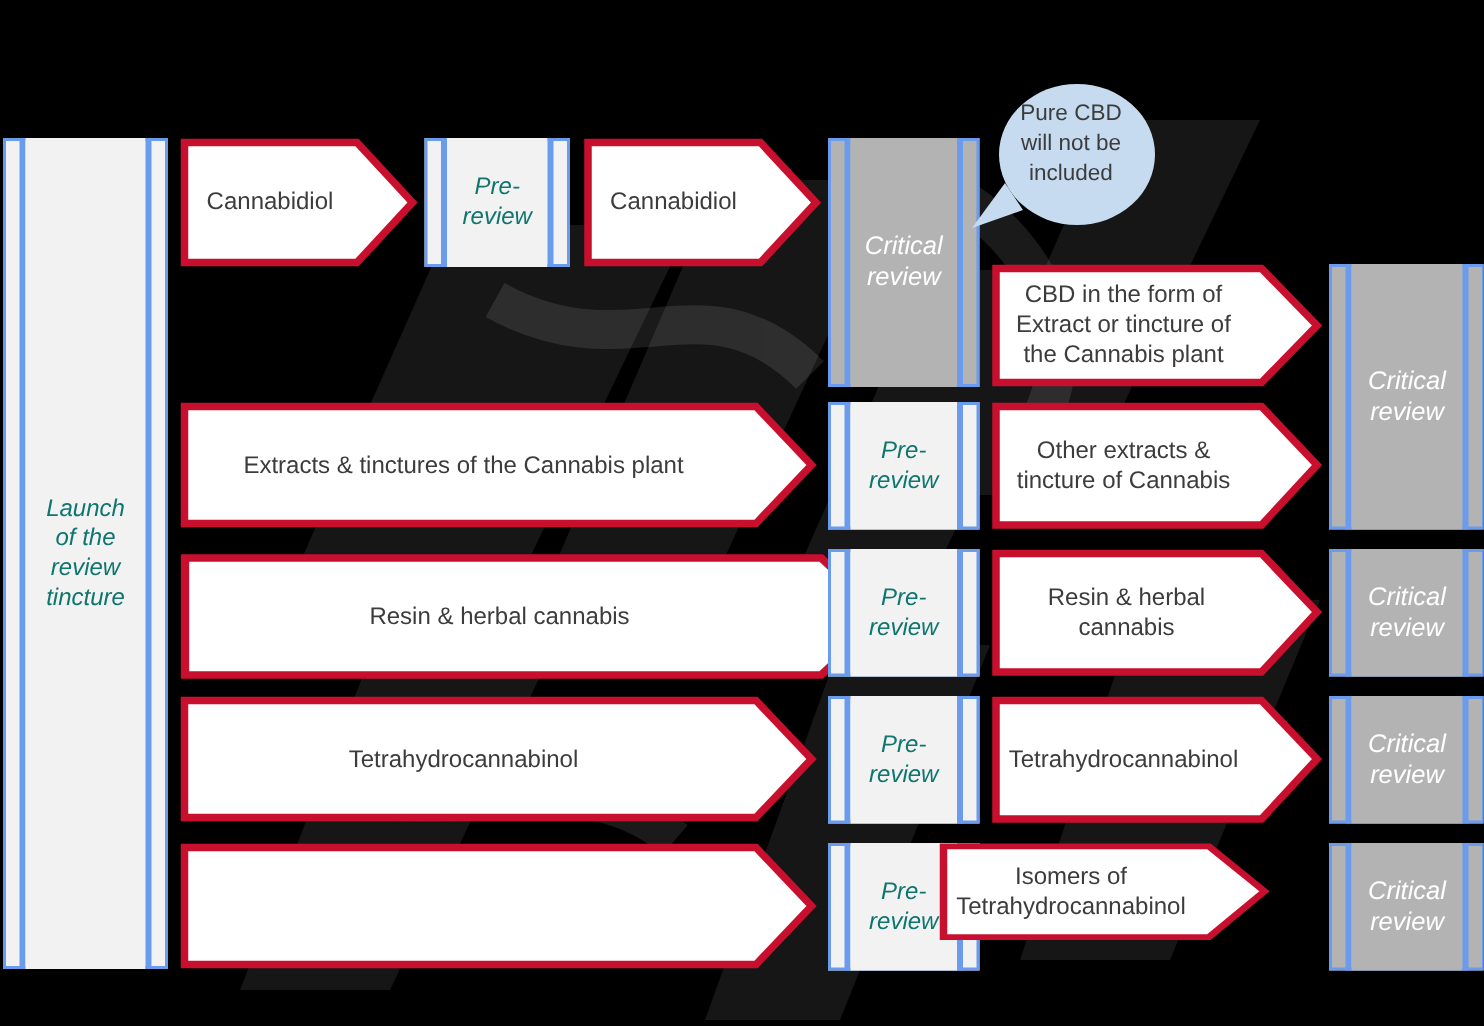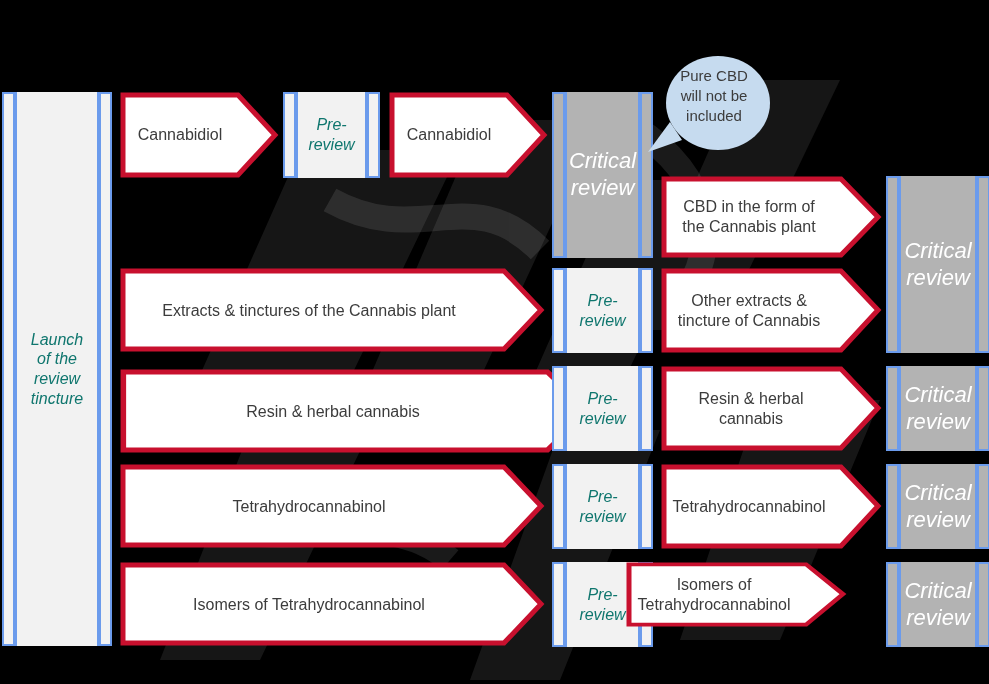--- a/index.html
+++ b/index.html
@@ -107,21 +107,21 @@
     background: #b3b3b3;
     z-index: 0;
   }
   .graybox .lbl {
     position: relative;
     z-index: 3;
     font-style: italic;
     color: #ffffff;
     text-align: center;
     line-height: 1.22;
-    font-size: 22px;
+    font-size: 17px;
     pointer-events: none;
   }
 
   
   .arrow {
     position: absolute;
     z-index: 2;
   }
   .arrow svg {
     position: absolute;
@@ -241,20 +241,21 @@
     </div>
   </div>
 
   <div class="arrow" style="left:661px; top:176px; width:220px; height:82px;">
     <svg viewBox="0 0 220 82" preserveAspectRatio="none">
       <polygon points="3,3 180,3 217,41 180,79 3,79" fill="#FFFFFF" stroke="#C8102E" stroke-width="5" stroke-linejoin="miter"></polygon>
     </svg>
     <div class="atext" style="right:44px;">
       <div>
         <div>CBD in the form of</div>
+        <div>Extract or tincture of</div>
         <div>the Cannabis plant</div>
       </div>
     </div>
   </div>
 
   <div class="arrow" style="left:120px; top:268px; width:424px; height:85px;">
     <svg viewBox="0 0 424 85" preserveAspectRatio="none">
       <polygon points="3,3 384,3 421,42 384,81 3,81" fill="#FFFFFF" stroke="#C8102E" stroke-width="5" stroke-linejoin="miter"></polygon>
     </svg>
     <div class="atext" style="right:46px;">Extracts &amp; tinctures of the Cannabis plant</div>
@@ -354,21 +355,20 @@
     <div class="lbl">
       <div>Critical</div>
       <div>review</div>
     </div>
   </div>
 
   <div class="arrow" style="left:120px; top:562px; width:424px; height:85px;">
     <svg viewBox="0 0 424 85" preserveAspectRatio="none">
       <polygon points="3,3 384,3 421,42 384,81 3,81" fill="#FFFFFF" stroke="#C8102E" stroke-width="5" stroke-linejoin="miter"></polygon>
     </svg>
-    <div class="atext" style="right:46px;">Isomers of Tetrahydrocannabinol</div>
   </div>
 
   <div class="node railbox" style="left:552px; top:562px; width:101px; height:85px;">
     <div class="inner-fill"></div>
     <div class="lbl">
       <div>Pre-</div>
       <div>review</div>
     </div>
   </div>
 

